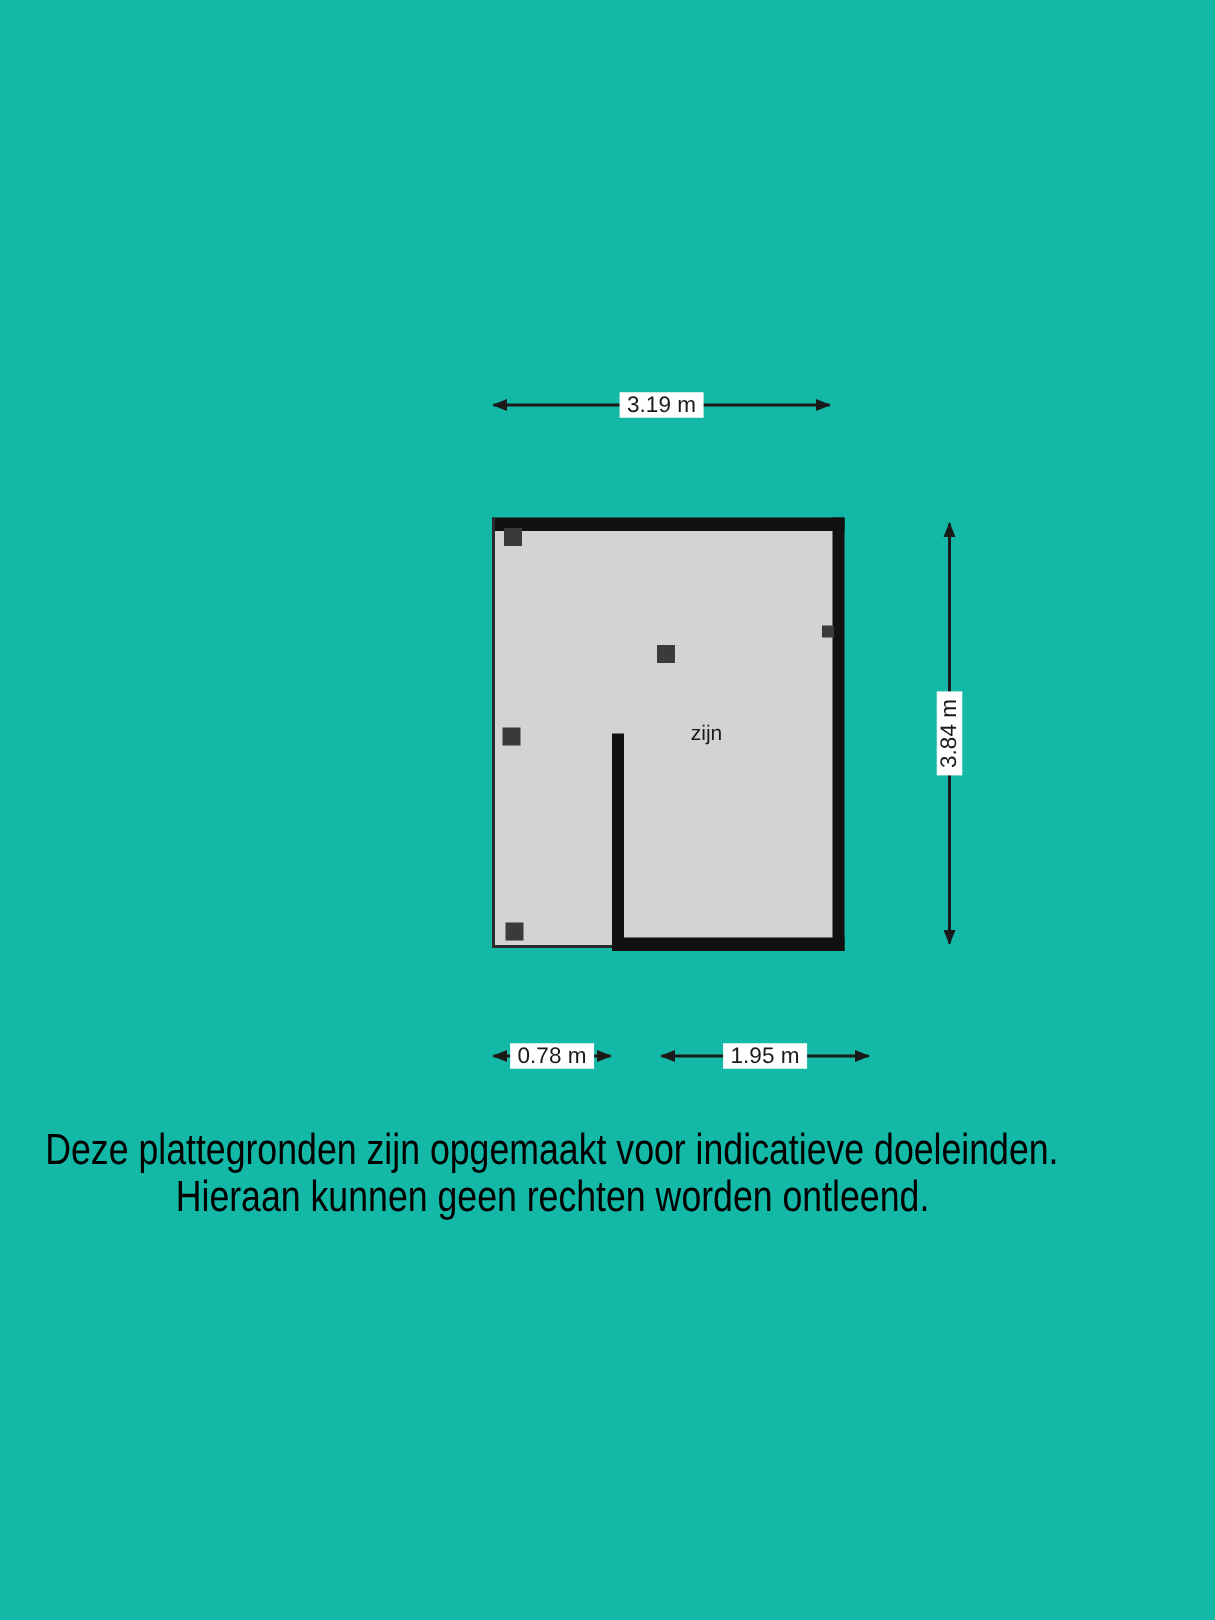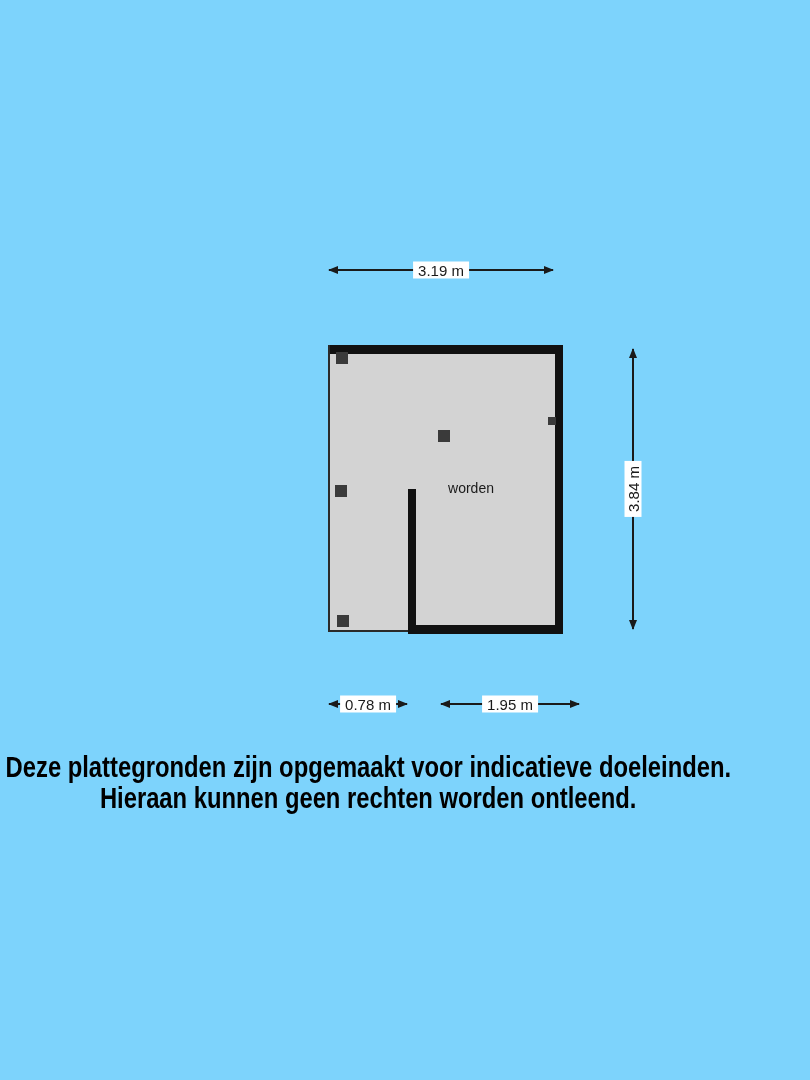--- a/index.html
+++ b/index.html
@@ -1,20 +1,20 @@
 <!DOCTYPE html>
 <html style="--floor-fill: #d3d3d3; --wall: #111111; --thin-wall: #2a2a2a; --post: #3a3a3a; --dim-line: #1a1a1a; --text: #1a1a1a;"><head>
 <meta charset="utf-8">
 <style>
   html, body { margin: 0; padding: 0; background: #ffffff; }
   .canvas {
     position: relative;
     width: 810px;
     height: 1080px;
-    background: #7dd3fc;
+    background: #14b8a6;
     font-family: "Liberation Sans", sans-serif;
     overflow: hidden;
   }
 
   
   .dim { position: absolute; }
   .dim .line-h {
     position: absolute; left: 1px; right: 1px; top: 50%;
     margin-top: -0.7px; height: 1.4px;
     background: var(--dim-line, #1a1a1a);
@@ -61,21 +61,21 @@
   .post-small { width: 8px; height: 8px; }
   .room-label {
     left: 143px; top: 143px; transform: translate(-50%, -50%);
     font-size: 14px; color: var(--text, #1a1a1a); white-space: nowrap;
   }
 
   
   .disclaimer {
     position: absolute; left: 0; top: 752px; width: 736px;
     display: flex; flex-direction: column; align-items: center;
-    color: #000000; font-weight: bold;
+    color: #000000; font-weight: normal;
   }
   .disclaimer .line { font-size: 29px; line-height: 31px; white-space: nowrap;
     display: inline-block; transform: scaleX(0.82); transform-origin: 50% 50%; }
 </style>
 </head>
 <body>
 
 <div class="canvas">
 
   <div class="dim" style="left:328px; top:263px; width:226px; height:14px;">
@@ -93,21 +93,21 @@
     <div class="edge-bottom-thin"></div>
     <div class="wall wall-bottom"></div>
     <div class="wall wall-inner"></div>
 
     <div class="post" style="left:8px;   top:7px;"></div>
     <div class="post" style="left:110px; top:85px;"></div>
     <div class="post" style="left:7px;   top:140px;"></div>
     <div class="post" style="left:9px;   top:270px;"></div>
     <div class="post post-small" style="left:220px; top:72px;"></div>
 
-    <span class="room-label">worden</span>
+    <span class="room-label">zijn</span>
   </div>
 
   <div class="dim" style="left:626px; top:348px; width:14px; height:282px;">
     <div class="line-v"></div>
     <div class="arr arr-up"></div>
     <div class="arr arr-down"></div>
     <span class="dim-label rot">3.84 m</span>
   </div>
 
   <div class="dim" style="left:328px; top:697px; width:80px; height:14px;">

